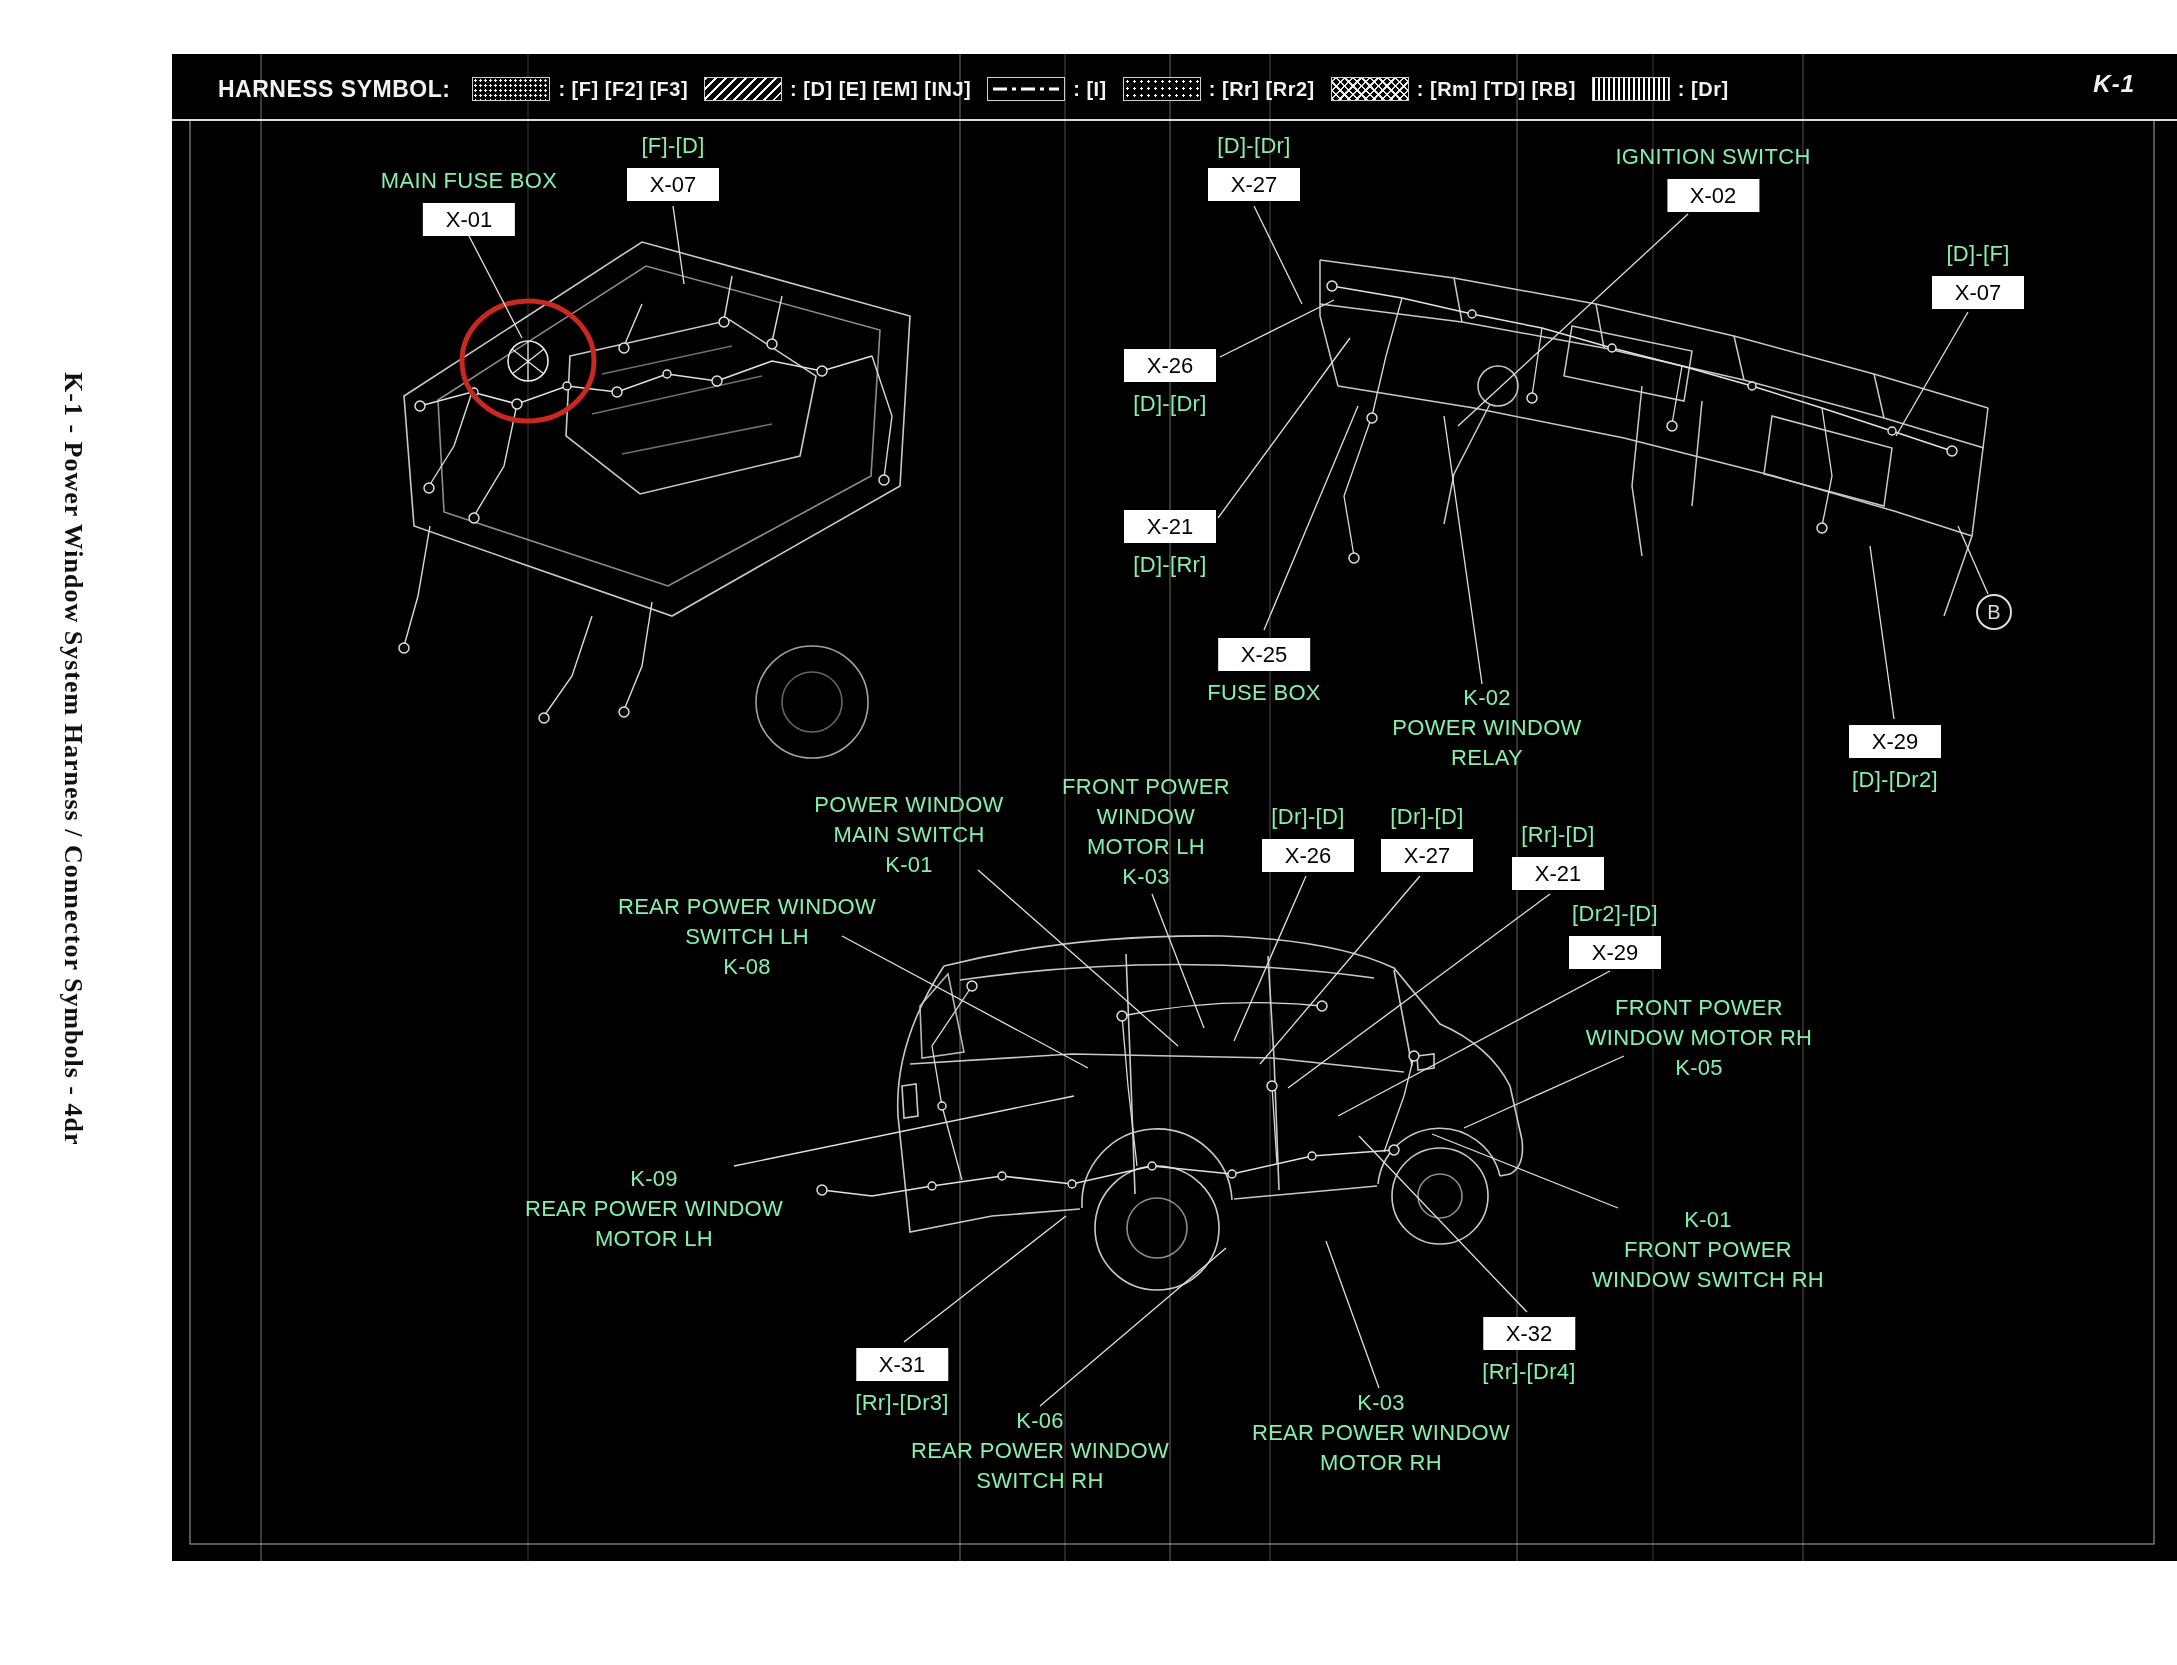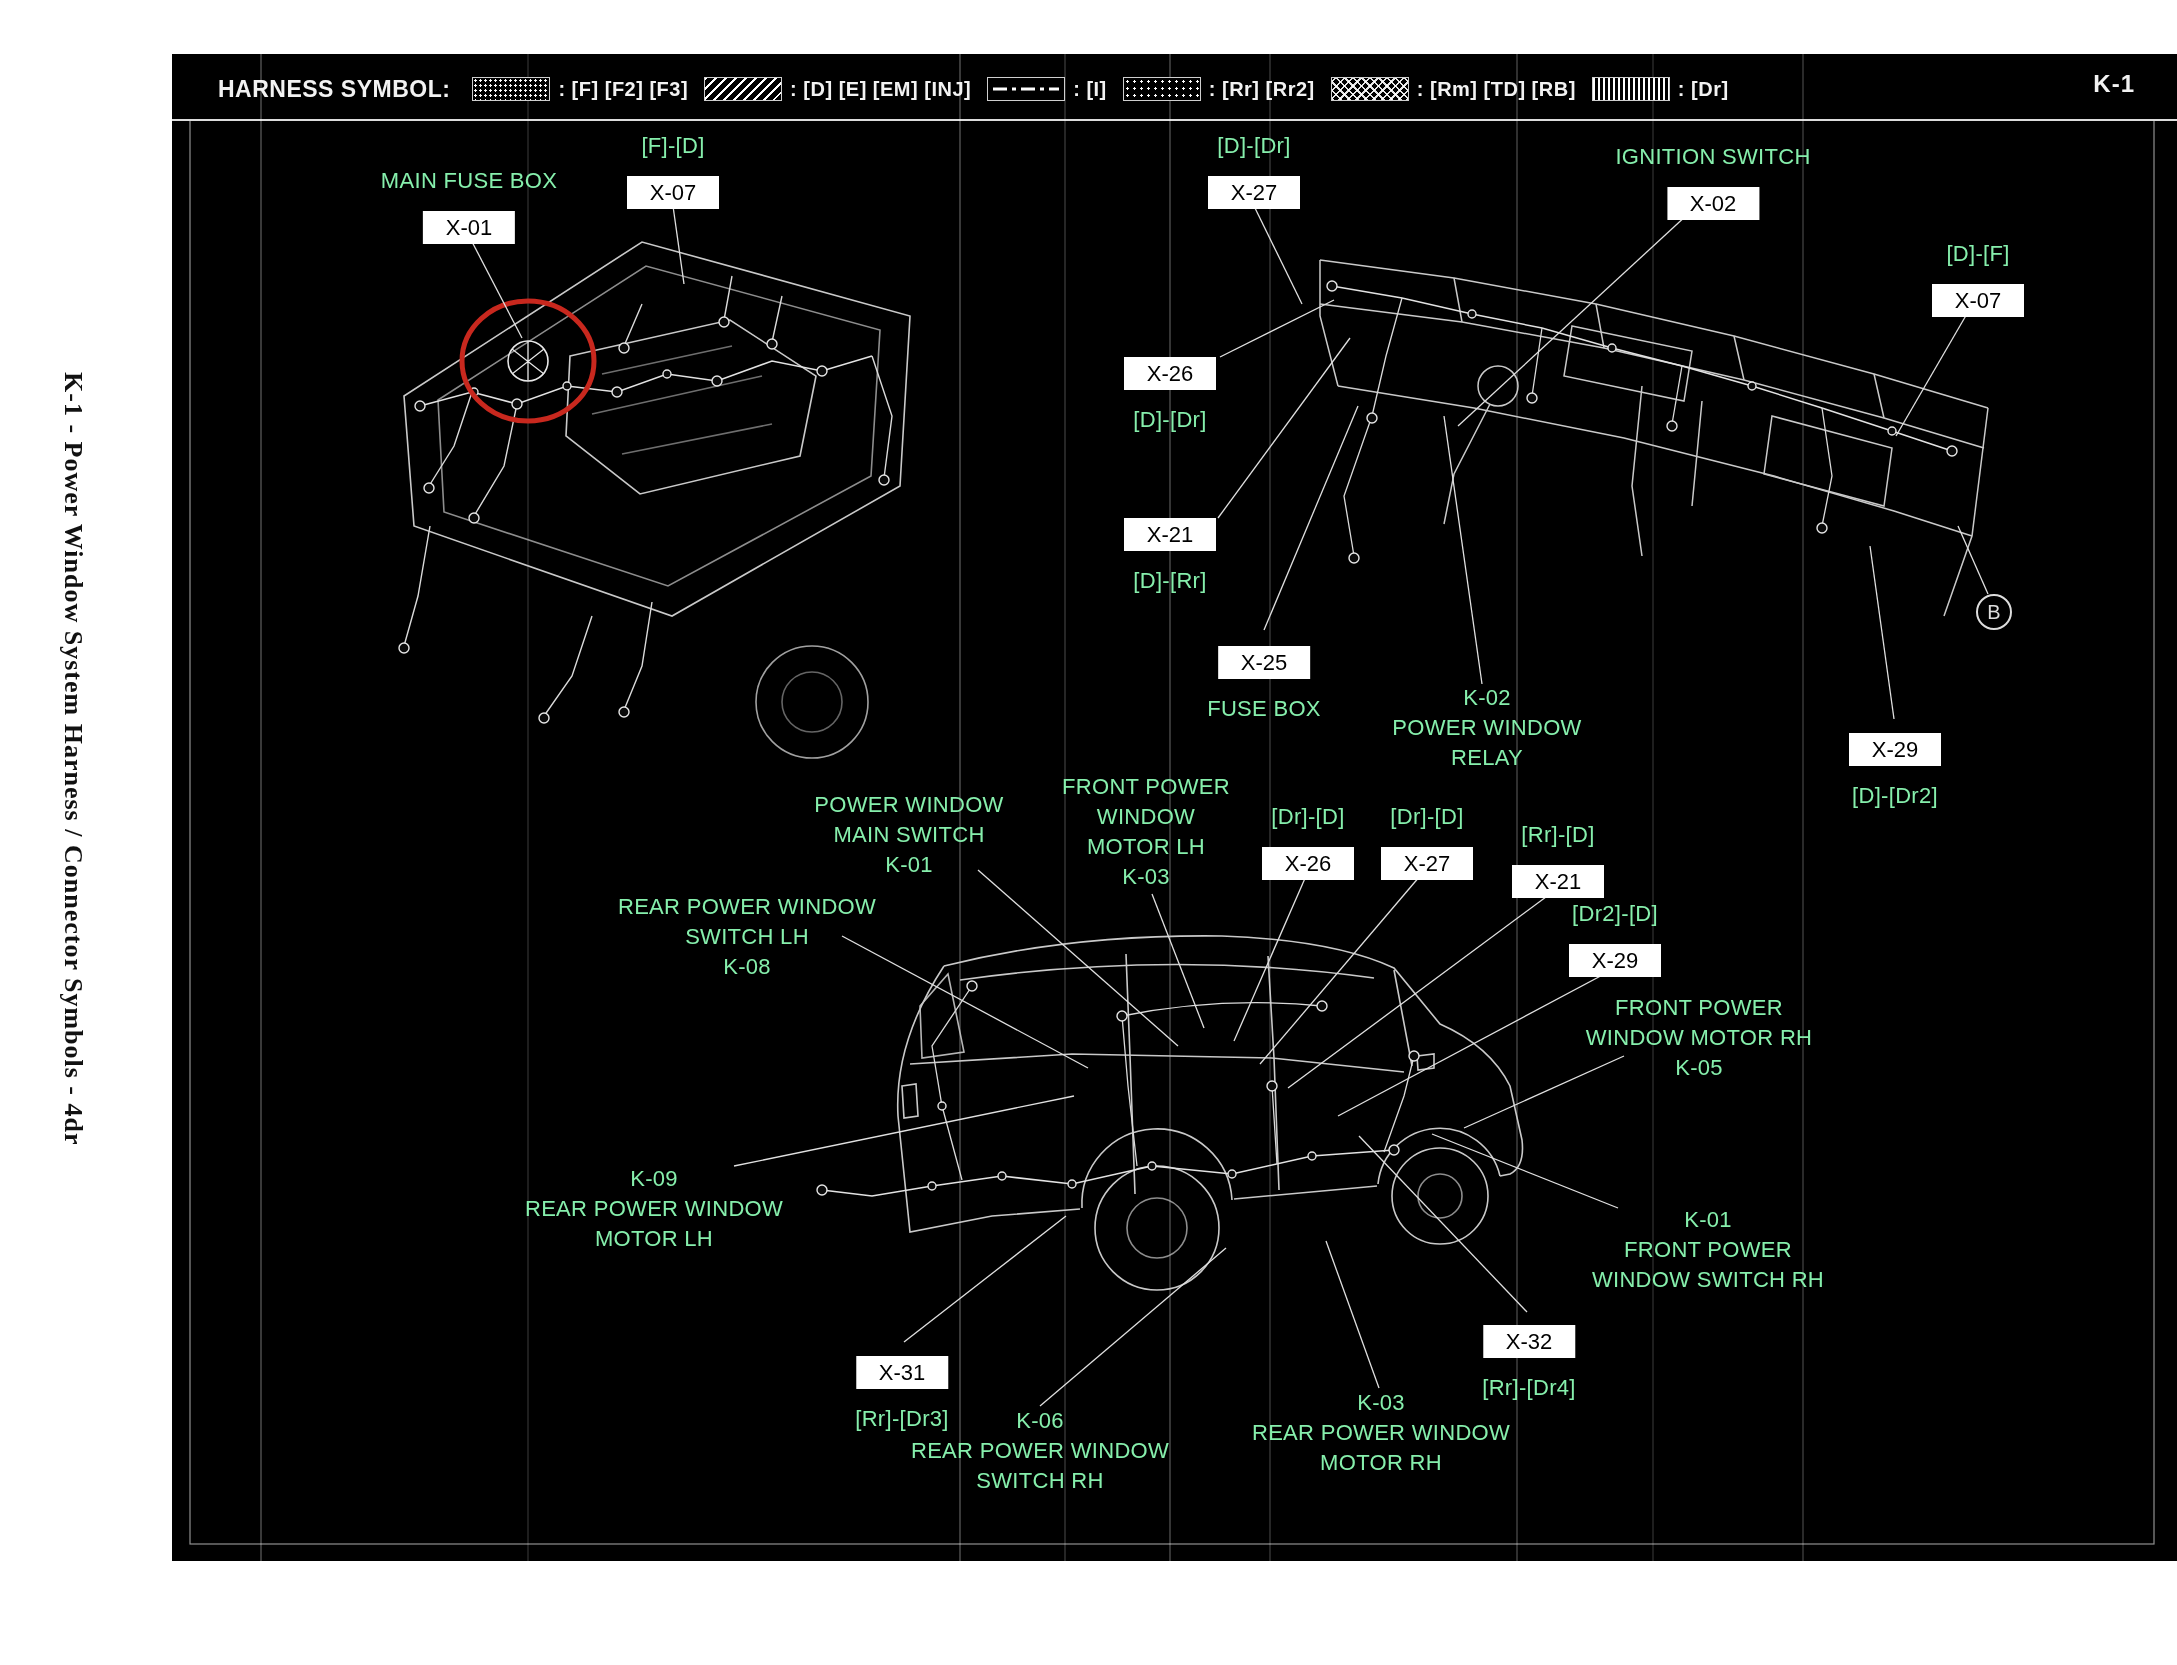--- a/index.html
+++ b/index.html
@@ -33,31 +33,31 @@
   .pat-stipple { background-color:#000; background-image:radial-gradient(circle,#fff 1.3px,transparent 1.4px); background-size:5px 5px; }
   .pat-diagonal { background:repeating-linear-gradient(135deg,#fff 0 2px,#000 2px 7px); }
   .pat-dashdot { background:#000; }
   .pat-dashdot::after {
     content:""; position:absolute; left:5px; right:5px; top:50%; height:3px; transform:translateY(-50%);
     background:repeating-linear-gradient(90deg,#fff 0 14px,transparent 14px 19px,#fff 19px 23px,transparent 23px 28px);
   }
   .pat-dots { background-color:#000; background-image:radial-gradient(circle,#fff 1px,transparent 1.2px); background-size:7px 7px; }
   .pat-cross { background:repeating-linear-gradient(45deg,rgba(255,255,255,.9) 0 1.5px,transparent 1.5px 6px),repeating-linear-gradient(-45deg,rgba(255,255,255,.9) 0 1.5px,transparent 1.5px 6px),#000; }
   .pat-vlines { background:repeating-linear-gradient(90deg,#fff 0 2px,#000 2px 5px); }
-  .page-code { position:absolute; top:16px; right:42px; font-size:24px; font-weight:bold; letter-spacing:1px; z-index:5; }
+  .page-code { position:absolute; top:16px; right:42px; font-size:24px; font-weight:bold; letter-spacing:1px; z-index:5;font-style:italic; }
 
   
   .callout {
     position:absolute; transform:translateX(-50%);
     text-align:center; z-index:4; white-space:nowrap;
   }
   .ctitle { font-size:22px; line-height:30px; letter-spacing:0.3px; color:#86efac; white-space:pre-line; }
   .cbox {
     display:inline-block; background:#fff; color:#000;
-    font-size:22px; line-height:31px; padding:1px 12px; min-width:92px; margin:15px 0;
+    font-size:22px; line-height:31px; padding:1px 12px; min-width:92px; margin:7px 0;
   }
   .circled-marker {
     position:absolute; width:36px; height:36px; border:2px solid #ddd; border-radius:50%;
     color:#ddd; font-size:20px; line-height:32px; text-align:center; z-index:4;
   }
 </style>
 </head>
 <body>
 
 <div class="sidebar-title">K-1 - Power Window System Harness / Connector Symbols - 4dr</div>

